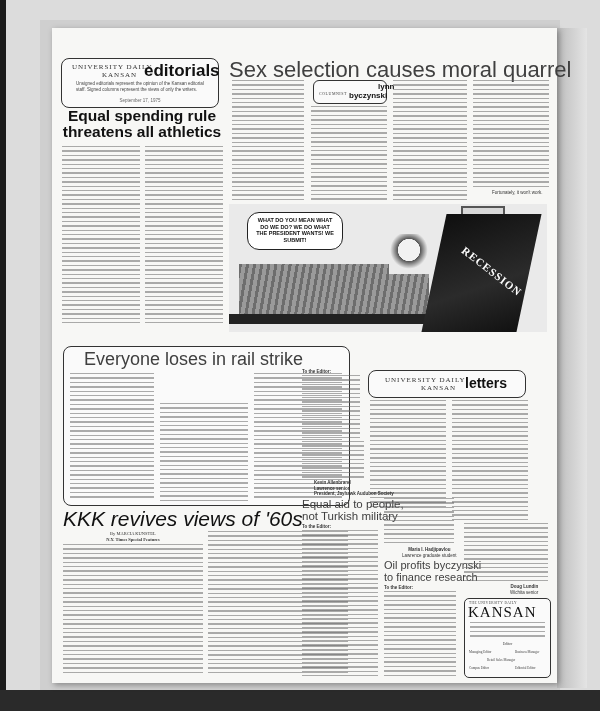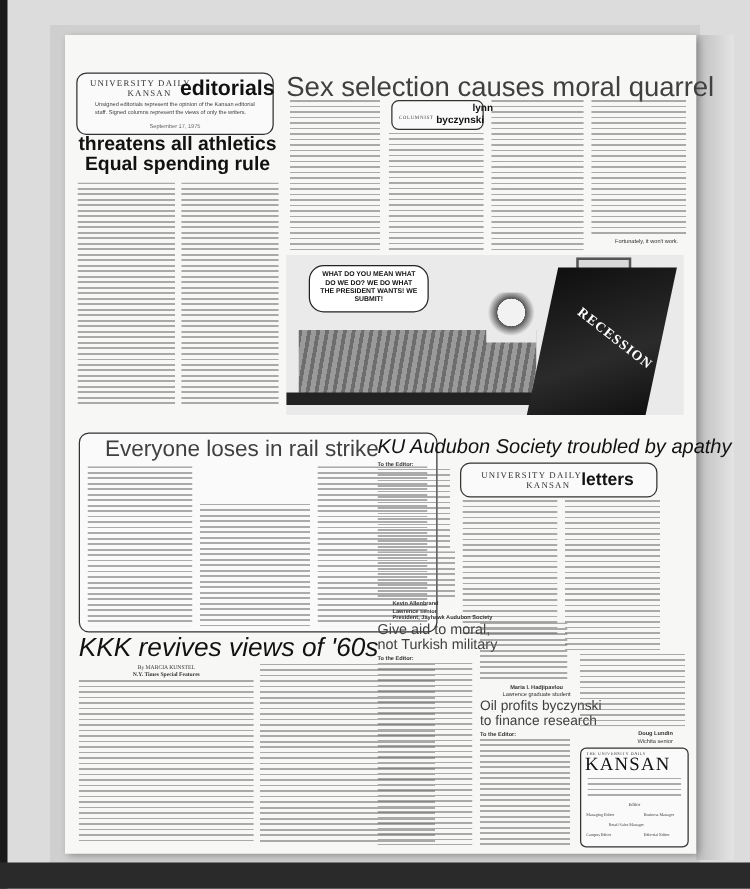--- a/index.html
+++ b/index.html
@@ -50,22 +50,22 @@
 
   <div class="abs masthead" style="left:9px;top:30px;width:156px;height:48px;">
     <div class="abs mh-univ" style="left:10px;top:4px;">University Daily</div>
     <div class="abs mh-univ" style="left:40px;top:12px;">Kansan</div>
     <div class="abs mh-word" style="left:82px;top:2px;font-size:17px;">editorials</div>
     <div class="abs mh-note" style="left:14px;top:22px;width:130px;">Unsigned editorials represent the opinion of the Kansan editorial staff. Signed columns represent the views of only the writers.</div>
     <div class="abs mh-date" style="left:0;top:39px;width:156px;">September 17, 1975</div>
   </div>
 
   <div class="abs hl" style="left:10px;top:80px;width:160px;text-align:center;font-size:15.5px;">
+    <div>Equal spending rule</div>
     <div>threatens all athletics</div>
-    <div>Equal spending rule</div>
   </div>
 
   <div class="col" style="left:10px;top:118px;width:78px;height:180px;">
     <div class="textlines"></div>
   </div>
   <div class="col" style="left:93px;top:118px;width:78px;height:180px;">
     <div class="textlines"></div>
   </div>
 
   <div class="abs hl-light" style="left:177px;top:30px;font-size:22px;white-space:nowrap;">Sex selection causes moral quarrel</div>
@@ -117,21 +117,20 @@
     <div>By MARCIA KUNSTEL</div>
     <div style="font-weight:bold;">N.Y. Times Special Features</div>
   </div>
   <div class="col" style="left:11px;top:516px;width:140px;height:132px;">
     <div class="textlines"></div>
   </div>
   <div class="col" style="left:156px;top:503px;width:140px;height:145px;">
     <div class="textlines"></div>
   </div>
 
-  <div class="abs hl-italic" style="left:250px;top:322px;font-size:16px;white-space:nowrap;">KU Audubon Society troubled by apathy</div>
   <div class="abs sig" style="left:250px;top:341px;">To the Editor:</div>
   <div class="col" style="left:250px;top:347px;width:58px;height:64px;">
     <div class="textlines"></div>
   </div>
 
   <div class="abs masthead" style="left:316px;top:342px;width:156px;height:26px;">
     <div class="abs mh-univ" style="left:16px;top:5px;">University Daily</div>
     <div class="abs mh-univ" style="left:52px;top:13px;">Kansan</div>
     <div class="abs mh-word" style="left:96px;top:4px;font-size:14px;">letters</div>
   </div>
@@ -145,21 +144,21 @@
   <div class="col" style="left:250px;top:413px;width:62px;height:38px;">
     <div class="textlines"></div>
   </div>
   <div class="abs sig" style="left:262px;top:452px;">
     <div>Kevin Allenbrand</div>
     <div>Lawrence senior</div>
     <div>President, Jayhawk Audubon Society</div>
   </div>
 
   <div class="abs hl-light" style="left:250px;top:470px;font-size:11.5px;">
-    <div>Give aid to moral,</div>
+    <div>Equal aid to people,</div>
     <div>not Turkish military</div>
   </div>
   <div class="abs sig" style="left:250px;top:496px;">To the Editor:</div>
   <div class="col" style="left:250px;top:502px;width:76px;height:146px;">
     <div class="textlines"></div>
   </div>
   <div class="col" style="left:332px;top:470px;width:70px;height:46px;">
     <div class="textlines"></div>
   </div>
   <div class="abs sig" style="left:350px;top:519px;text-align:center;">

